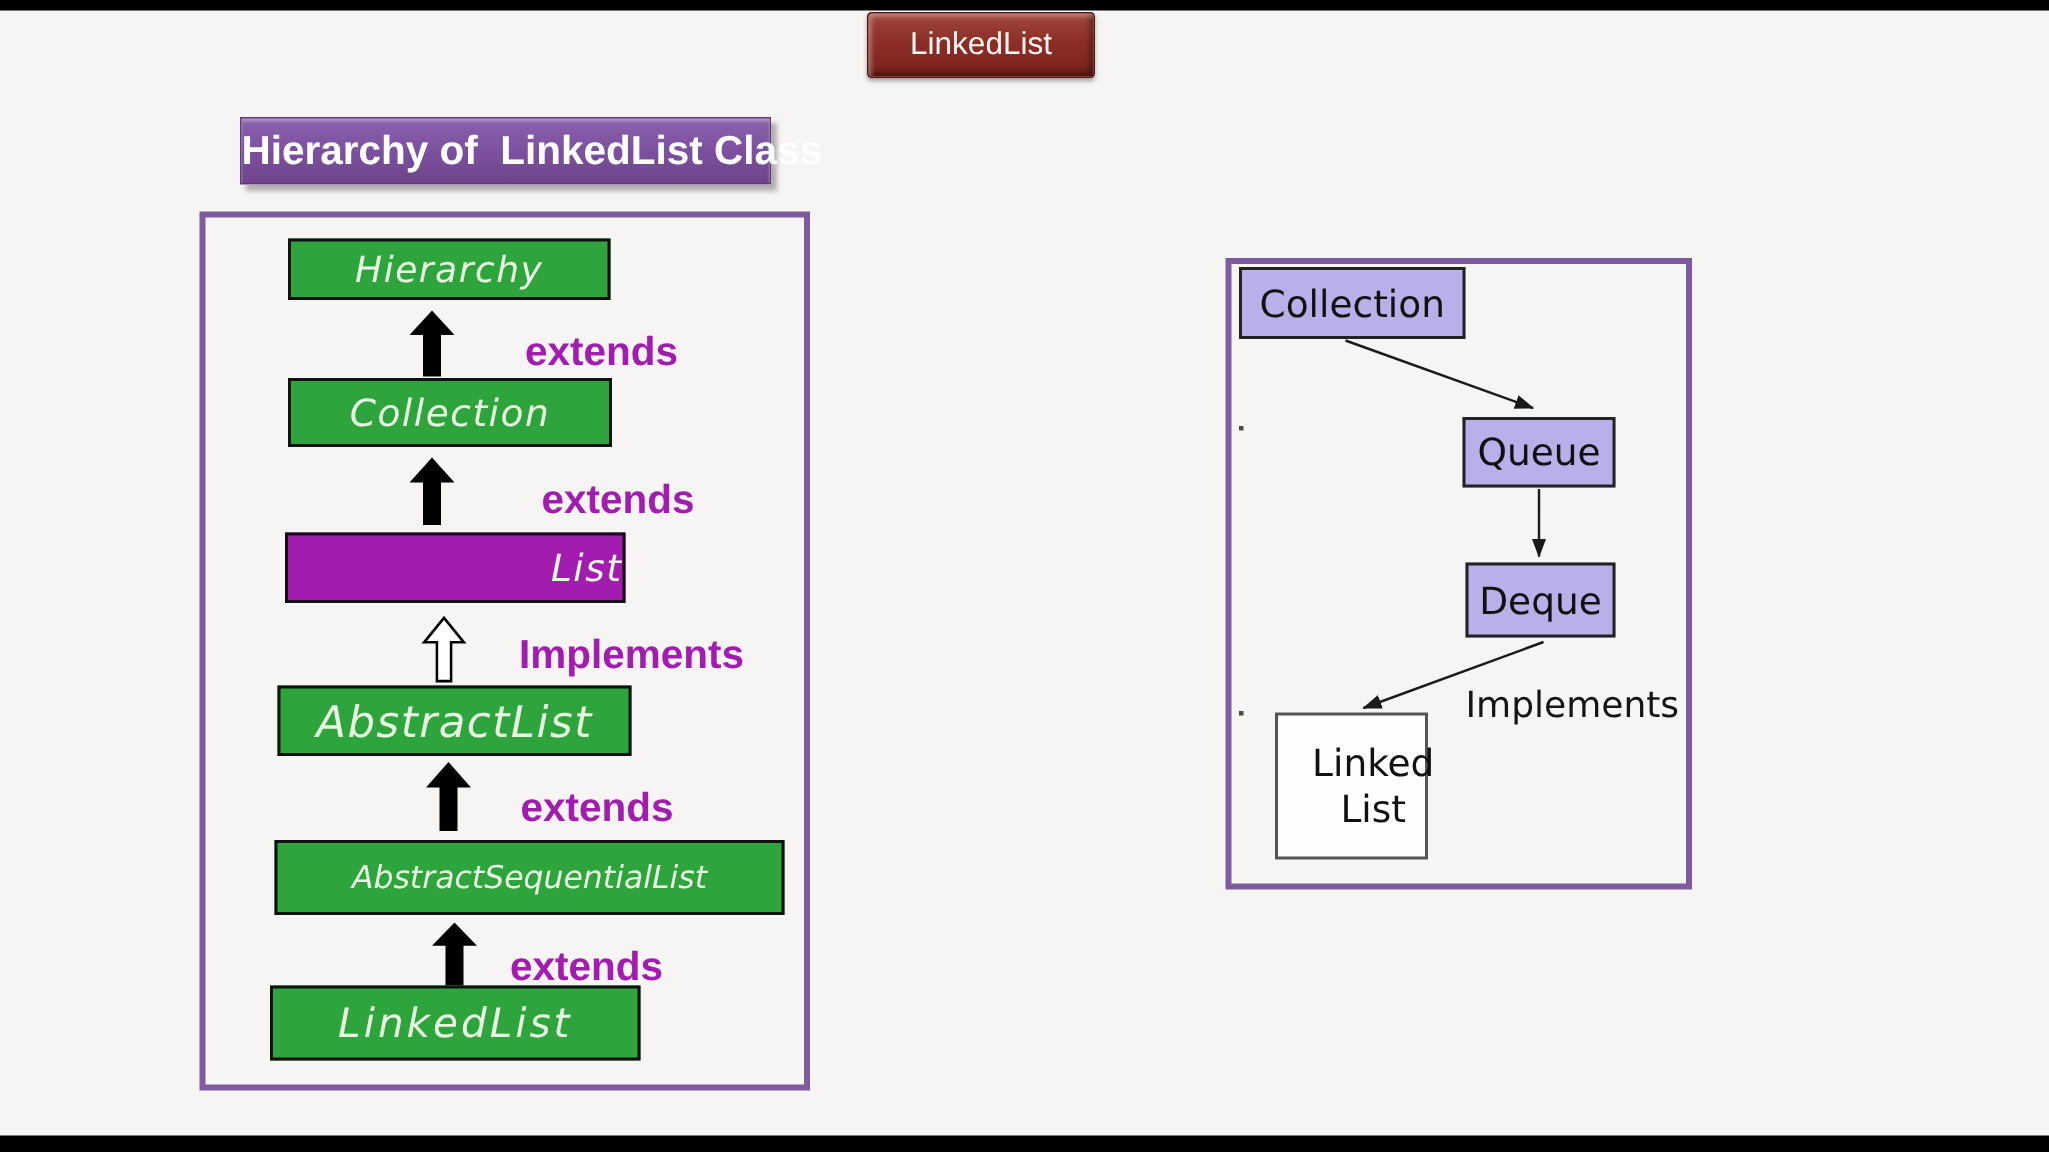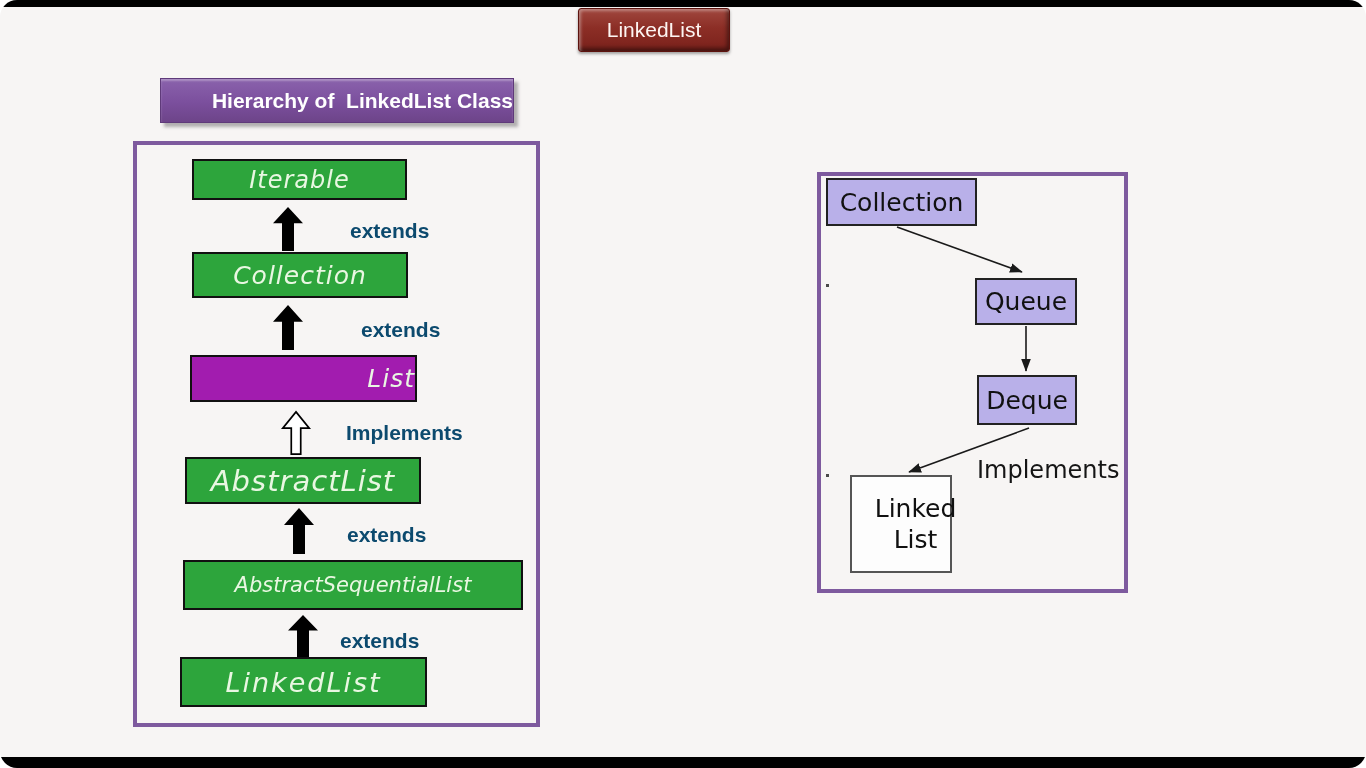--- a/index.html
+++ b/index.html
@@ -1,21 +1,21 @@
 <!DOCTYPE html>
 <html><head>
 <meta charset="utf-8">
 <style>
   * { margin: 0; padding: 0; box-sizing: border-box; }
   html, body { width: 1366px; height: 768px; }
   body { font-family: "Liberation Sans", sans-serif; }
 
   .stage {
     position: relative; width: 1366px; height: 768px;
-    background: #f7f5f4; overflow: hidden; border-radius: 17px;
+    background: #f7f5f4; overflow: hidden;
   }
   .bar { position: absolute; left: 0; width: 1366px; background: #000; }
   .bar-top { top: 0; height: 7px; }
   .bar-bottom { top: 757px; height: 11px; }
 
   
   .title-button {
     position: absolute; left: 578px; top: 8px; width: 152px; height: 44px;
     background: linear-gradient(180deg, #a0473e 0%, #8c2e26 45%, #7a211b 100%);
     border: 1px solid #5d130e; border-radius: 3px;
@@ -27,41 +27,41 @@
     cursor: pointer;
   }
 
   
   .banner {
     position: absolute; left: 160px; top: 78px; width: 354px; height: 45px;
     background: linear-gradient(180deg, #8a62ac 0%, #7b4f9d 55%, #6d4489 100%);
     border: 1px solid #5f3a7a;
     box-shadow: 4px 4px 3px rgba(110,105,110,0.5),
                 inset 0 2px 2px rgba(255,255,255,0.3);
-    color: #ffffff; font-size: 21px; font-weight: bold; white-space: pre;
-    display: flex; align-items: center; justify-content: flex-end;
+    color: #ffffff; font-size: 27px; font-weight: bold; white-space: pre;
+    display: flex; align-items: center; justify-content: flex-start;
   }
 
   
   .panel { position: absolute; border: 4px solid #7e5a9e; background: transparent; }
   .panel-left  { left: 133px; top: 141px; width: 407px; height: 586px; }
   .panel-right { left: 817px; top: 172px; width: 311px; height: 421px; }
 
   
   .hnode {
     position: absolute; border: 2px solid #111;
     display: flex; align-items: center; justify-content: center;
     font-family: "DejaVu Sans", sans-serif; font-style: italic;
     color: #e9f7e2; letter-spacing: 1px; white-space: nowrap;
   }
   .hnode.green { background: #2da53c; }
   .hnode.blue  { background: #a21caf; justify-content: flex-end; }
 
   .edge-label {
-    position: absolute; color: #0c4a6e; font-size: 21px; font-weight: bold;
+    position: absolute; color: #a21caf; font-size: 27px; font-weight: bold;
     font-family: "Liberation Sans", sans-serif; white-space: nowrap;
   }
   .arrow { position: absolute; }
 
   
   .rnode {
     position: absolute; border: 2px solid #222;
     display: flex; align-items: center; justify-content: center;
     font-family: "DejaVu Sans", sans-serif; color: #111; text-align: center;
   }
@@ -87,21 +87,21 @@
     <span>LinkedList</span>
   </div>
 
   <div class="banner">
     <span>Hierarchy of  LinkedList Class</span>
   </div>
 
   <div class="panel panel-left">
 
     <div class="hnode green" style="left:55px; top:14px; width:215px; height:41px; font-size:24px;">
-      <span>Iterable</span>
+      <span>Hierarchy</span>
     </div>
 
     <svg class="arrow" style="left:133px; top:61px;" width="36" height="46" viewBox="0 0 36 48" preserveAspectRatio="none">
       <polygon points="18,1 33,18 24,18 24,47 12,47 12,18 3,18" fill="#000"></polygon>
     </svg>
     <div class="edge-label" style="left:213px; top:74px;">extends</div>
 
     <div class="hnode green" style="left:55px; top:107px; width:216px; height:46px; font-size:25px;">
       <span>Collection</span>
     </div>

